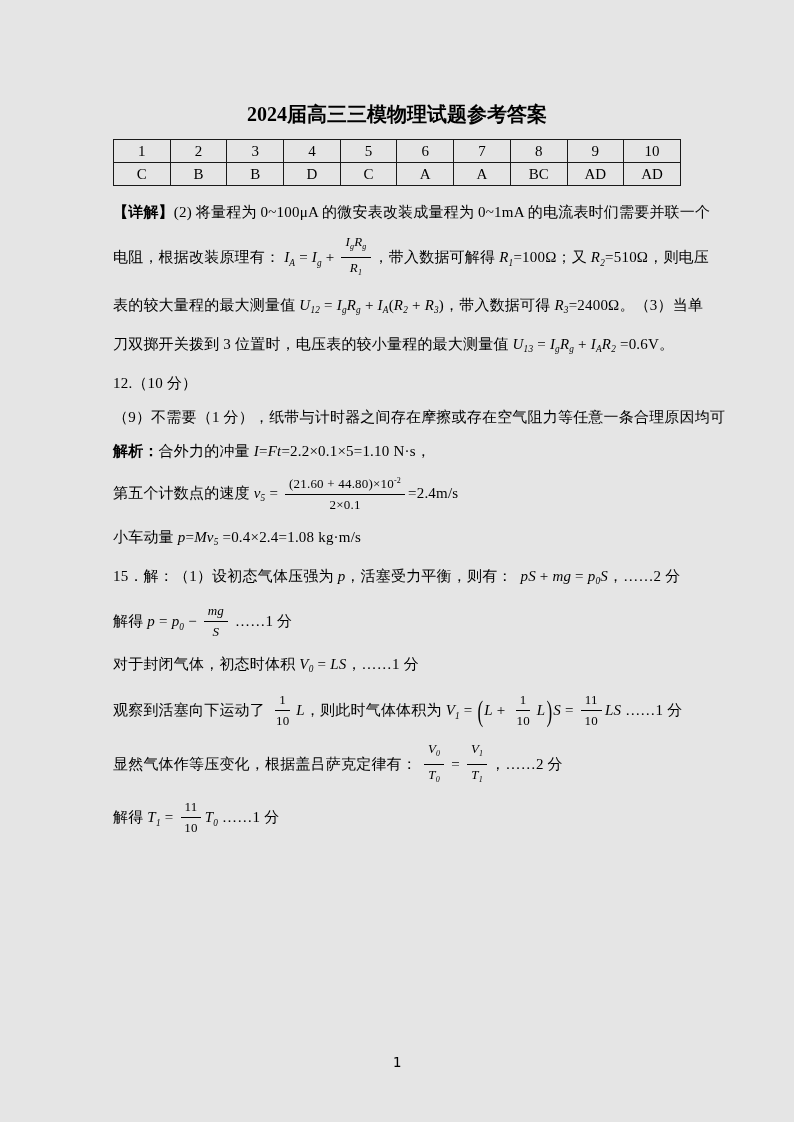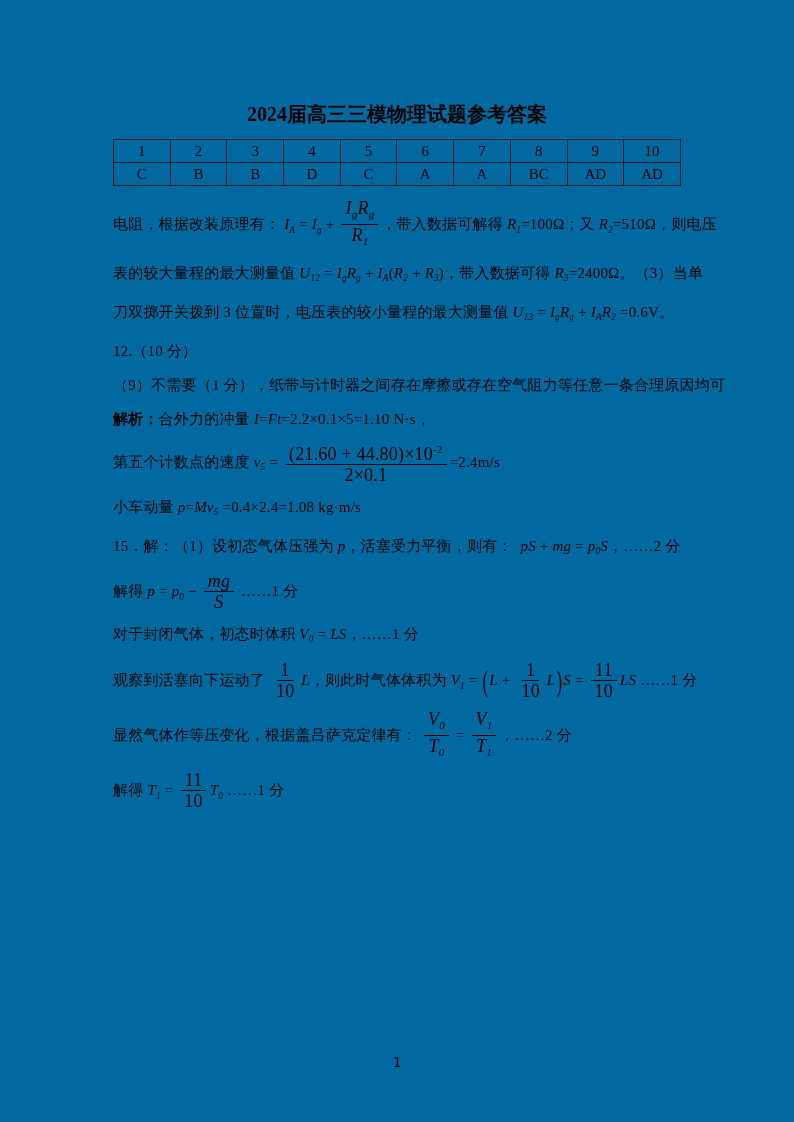--- a/index.html
+++ b/index.html
@@ -2,21 +2,21 @@
 <html><head>
 <meta charset="utf-8">
 <style>
   * { margin: 0; padding: 0; box-sizing: border-box; }
   html, body { background: #ffffff; }
   .page {
     position: relative;
     width: 794px;
     height: 1122px;
     margin: 0 auto;
-    background: #0369a1;
+    background: #e5e5e5;
     color: #000000;
     font-family: "Liberation Serif", "DejaVu Serif", serif;
     overflow: hidden;
   }
   .content {
     position: absolute;
     left: 113px;
     top: 100px;
     width: 568px;
   }
@@ -73,21 +73,21 @@
     vertical-align: middle;
     margin: 0 1px;
     font-family: "Liberation Serif", serif;
   }
   .frac {
     display: inline-flex;
     flex-direction: column;
     align-items: center;
     vertical-align: middle;
     margin: 0 3px;
-    font-size: 18px;
+    font-size: 13px;
     line-height: 18px;
     position: relative;
     top: -2px;
   }
   .frac .num {
     border-bottom: 1.2px solid #000;
     padding: 1px 4px 1px 4px;
     white-space: pre;
   }
   .frac .den { padding: 1px 4px 0 4px; white-space: pre; }
@@ -129,20 +129,21 @@
             <td>C</td>
             <td>A</td>
             <td>A</td>
             <td>BC</td>
             <td>AD</td>
             <td>AD</td>
           </tr>
       </tbody>
     </table>
     <div class="body" id="doc-body">
+        <div class="para"><span class="seg-b">【详解】</span><span class="seg-txt">(2) 将量程为 0~100μA 的微安表改装成量程为 0~1mA 的电流表时们需要并联一个</span></div>
         <div class="para"><span class="seg-txt">电阻，根据改装原理有： </span><span class="seg-i">I</span><span class="seg-sub">A</span><span class="seg-m"> = </span><span class="seg-i">I</span><span class="seg-sub">g</span><span class="seg-m"> + </span><span class="frac"><span class="num"><span class="seg-i">I</span><span class="seg-sub">g</span><span class="seg-i">R</span><span class="seg-sub">g</span></span><span class="den"><span class="seg-i">R</span><span class="seg-sub">1</span></span></span><span class="seg-txt">，带入数据可解得 </span><span class="seg-i">R</span><span class="seg-sub">1</span><span class="seg-m">=100Ω</span><span class="seg-txt">；又 </span><span class="seg-i">R</span><span class="seg-sub">2</span><span class="seg-m">=510Ω</span><span class="seg-txt">，则电压</span></div>
         <div class="para"><span class="seg-txt">表的较大量程的最大测量值 </span><span class="seg-i">U</span><span class="seg-sub">12</span><span class="seg-m"> = </span><span class="seg-i">I</span><span class="seg-sub">g</span><span class="seg-i">R</span><span class="seg-sub">g</span><span class="seg-m"> + </span><span class="seg-i">I</span><span class="seg-sub">A</span><span class="seg-m">(</span><span class="seg-i">R</span><span class="seg-sub">2</span><span class="seg-m"> + </span><span class="seg-i">R</span><span class="seg-sub">3</span><span class="seg-m">)</span><span class="seg-txt">，带入数据可得 </span><span class="seg-i">R</span><span class="seg-sub">3</span><span class="seg-m">=2400Ω</span><span class="seg-txt">。（3）当单</span></div>
         <div class="para"><span class="seg-txt">刀双掷开关拨到 3 位置时，电压表的较小量程的最大测量值 </span><span class="seg-i">U</span><span class="seg-sub">13</span><span class="seg-m"> = </span><span class="seg-i">I</span><span class="seg-sub">g</span><span class="seg-i">R</span><span class="seg-sub">g</span><span class="seg-m"> + </span><span class="seg-i">I</span><span class="seg-sub">A</span><span class="seg-i">R</span><span class="seg-sub">2</span><span class="seg-m"> =0.6V</span><span class="seg-txt">。</span></div>
         <div class="para"><span class="seg-txt">12.（10 分）</span></div>
         <div class="para"><span class="seg-txt">（9）不需要（1 分），纸带与计时器之间存在摩擦或存在空气阻力等任意一条合理原因均可</span></div>
         <div class="para"><span class="seg-b">解析：</span><span class="seg-txt">合外力的冲量 </span><span class="seg-i">I</span><span class="seg-m">=</span><span class="seg-i">Ft</span><span class="seg-m">=2.2×0.1×5=1.10 N·s，</span></div>
         <div class="para"><span class="seg-txt">第五个计数点的速度 </span><span class="seg-i">v</span><span class="seg-sub">5</span><span class="seg-m"> = </span><span class="frac"><span class="num"><span class="seg-m">(21.60 + 44.80)×10</span><span class="seg-sup">-2</span></span><span class="den"><span class="seg-m">2×0.1</span></span></span><span class="seg-m">=2.4m/s</span></div>
         <div class="para"><span class="seg-txt">小车动量 </span><span class="seg-i">p</span><span class="seg-m">=</span><span class="seg-i">M</span><span class="seg-i">v</span><span class="seg-sub">5</span><span class="seg-m"> =0.4×2.4=1.08 kg·m/s</span></div>
         <div class="para"><span class="seg-txt">15．解：（1）设初态气体压强为 </span><span class="seg-i">p</span><span class="seg-txt">，活塞受力平衡，则有：  </span><span class="seg-i">pS</span><span class="seg-m"> + </span><span class="seg-i">mg</span><span class="seg-m"> = </span><span class="seg-i">p</span><span class="seg-sub">0</span><span class="seg-i">S</span><span class="seg-txt">，……2 分</span></div>
         <div class="para"><span class="seg-txt">解得 </span><span class="seg-i">p</span><span class="seg-m"> = </span><span class="seg-i">p</span><span class="seg-sub">0</span><span class="seg-m"> − </span><span class="frac"><span class="num"><span class="seg-i">mg</span></span><span class="den"><span class="seg-i">S</span></span></span><span class="seg-txt"> ……1 分</span></div>

